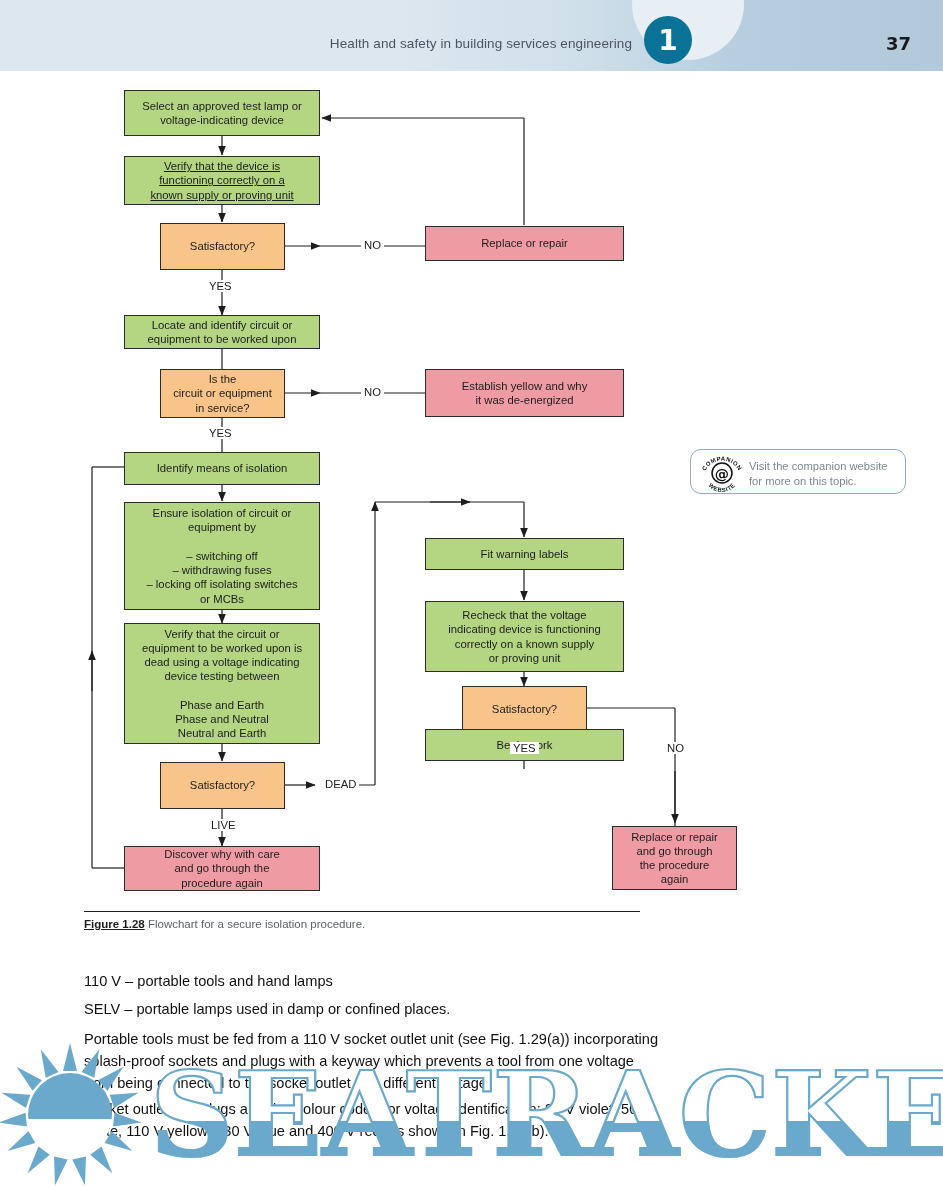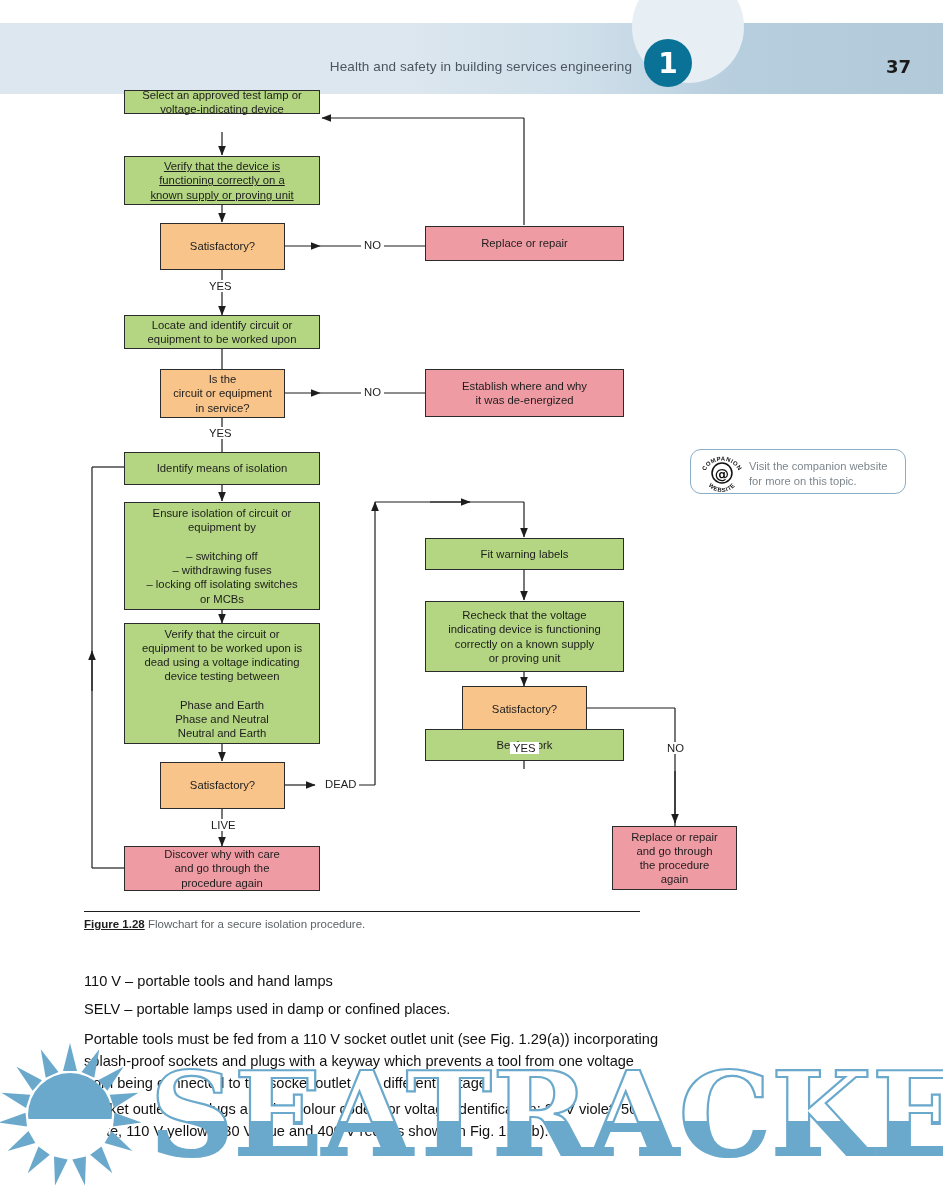--- a/index.html
+++ b/index.html
@@ -8,21 +8,20 @@
     font-family:"Liberation Sans",sans-serif;
     -webkit-font-smoothing:antialiased;
     position:relative;overflow:hidden;
   }
   #page{position:relative;width:943px;height:1187px;}
 
   
   .header{
     position:absolute;left:0;top:0;width:943px;height:71px;
     background:linear-gradient(to right,#dde7ef 0%,#dde7ef 42%,#cfdfea 62%,#b7cede 78%,#b2c9da 100%);
-    margin-top:23px;
   }
   .header-title{
     position:absolute;right:311px;top:43px;
     transform:translateY(-50%);
     font-size:13.5px;color:#4a5560;letter-spacing:.1px;white-space:nowrap;
   }
   .chap-disc{
     position:absolute;left:632px;top:-52px;width:112px;height:112px;
     border-radius:50%;background:#e7eef4;
   }
@@ -153,39 +152,39 @@
         <line x1="524" y1="601" x2="524" y2="615" marker-end="url(#ah)"></line>
 
         <line x1="524" y1="661" x2="524" y2="698"></line>
 
         <line x1="586" y1="637" x2="675" y2="637"></line>
         <line x1="675" y1="637" x2="675" y2="752" marker-end="url(#ah)"></line>
         <line x1="675" y1="700" x2="675" y2="755"></line>
       </g>
     </svg>
 
-    <div class="node n-green" style="left:124px;top:19px;width:196px;height:24px;">Select an approved test lamp or
+    <div class="node n-green" style="left:124px;top:19px;width:196px;height:46px;">Select an approved test lamp or
 voltage-indicating device</div>
 
     <div class="node n-green" style="left:124px;top:85px;width:196px;height:49px;text-decoration:underline;">Verify that the device is
 functioning correctly on a
 known supply or proving unit</div>
 
     <div class="node n-orange" style="left:160px;top:152px;width:125px;height:47px;">Satisfactory?</div>
 
     <div class="node n-pink" style="left:425px;top:155px;width:199px;height:35px;">Replace or repair</div>
 
     <div class="node n-orange" style="left:160px;top:298px;width:125px;height:49px;">Is the
 circuit or equipment
 in service?</div>
 
     <div class="node n-green" style="left:124px;top:244px;width:196px;height:34px;">Locate and identify circuit or
 equipment to be worked upon</div>
 
-    <div class="node n-pink" style="left:425px;top:298px;width:199px;height:48px;">Establish where and why
+    <div class="node n-pink" style="left:425px;top:298px;width:199px;height:48px;">Establish yellow and why
 it was de-energized</div>
 
     <div class="node n-green" style="left:124px;top:381px;width:196px;height:33px;">Identify means of isolation</div>
 
     <div class="node n-green" style="left:124px;top:431px;width:196px;height:108px;">Ensure isolation of circuit or
 equipment by
 
 – switching off
 – withdrawing fuses
 – locking off isolating switches

